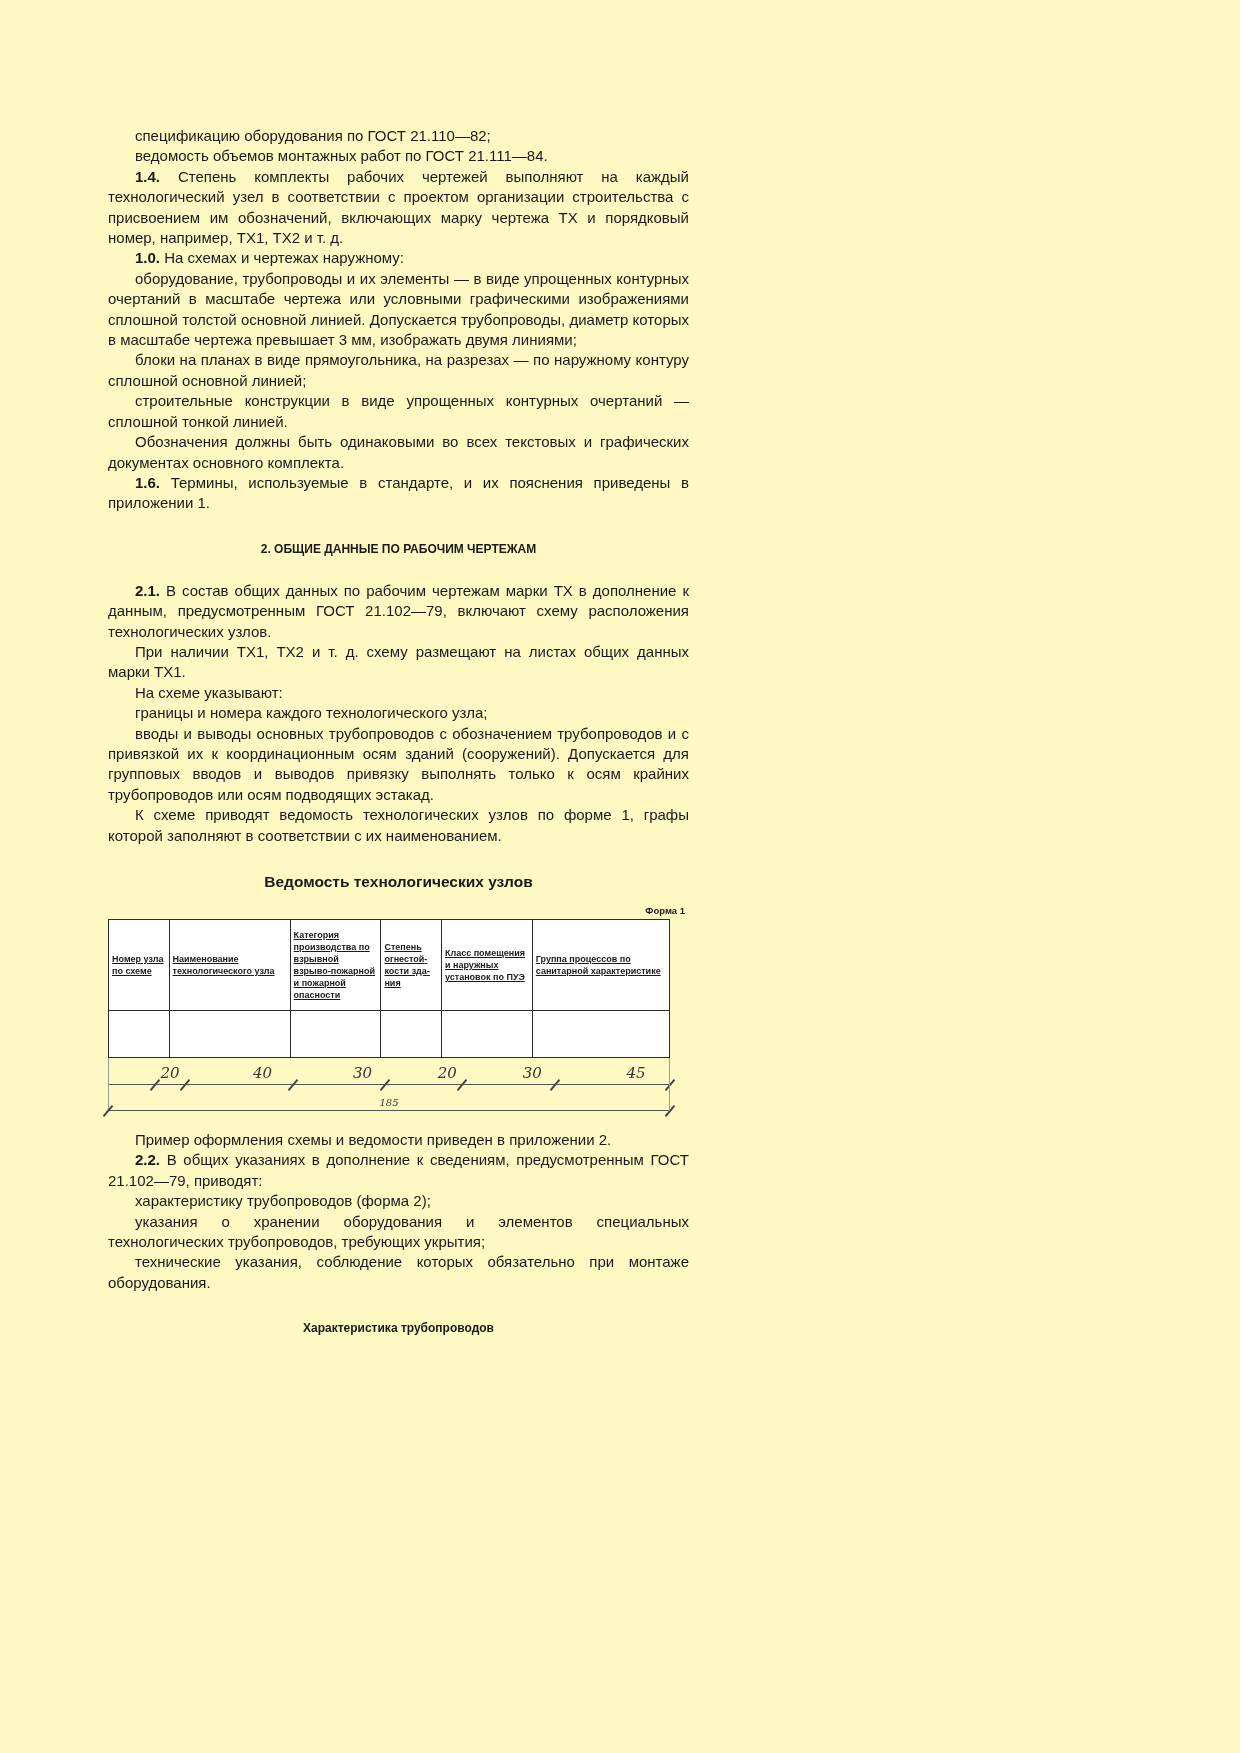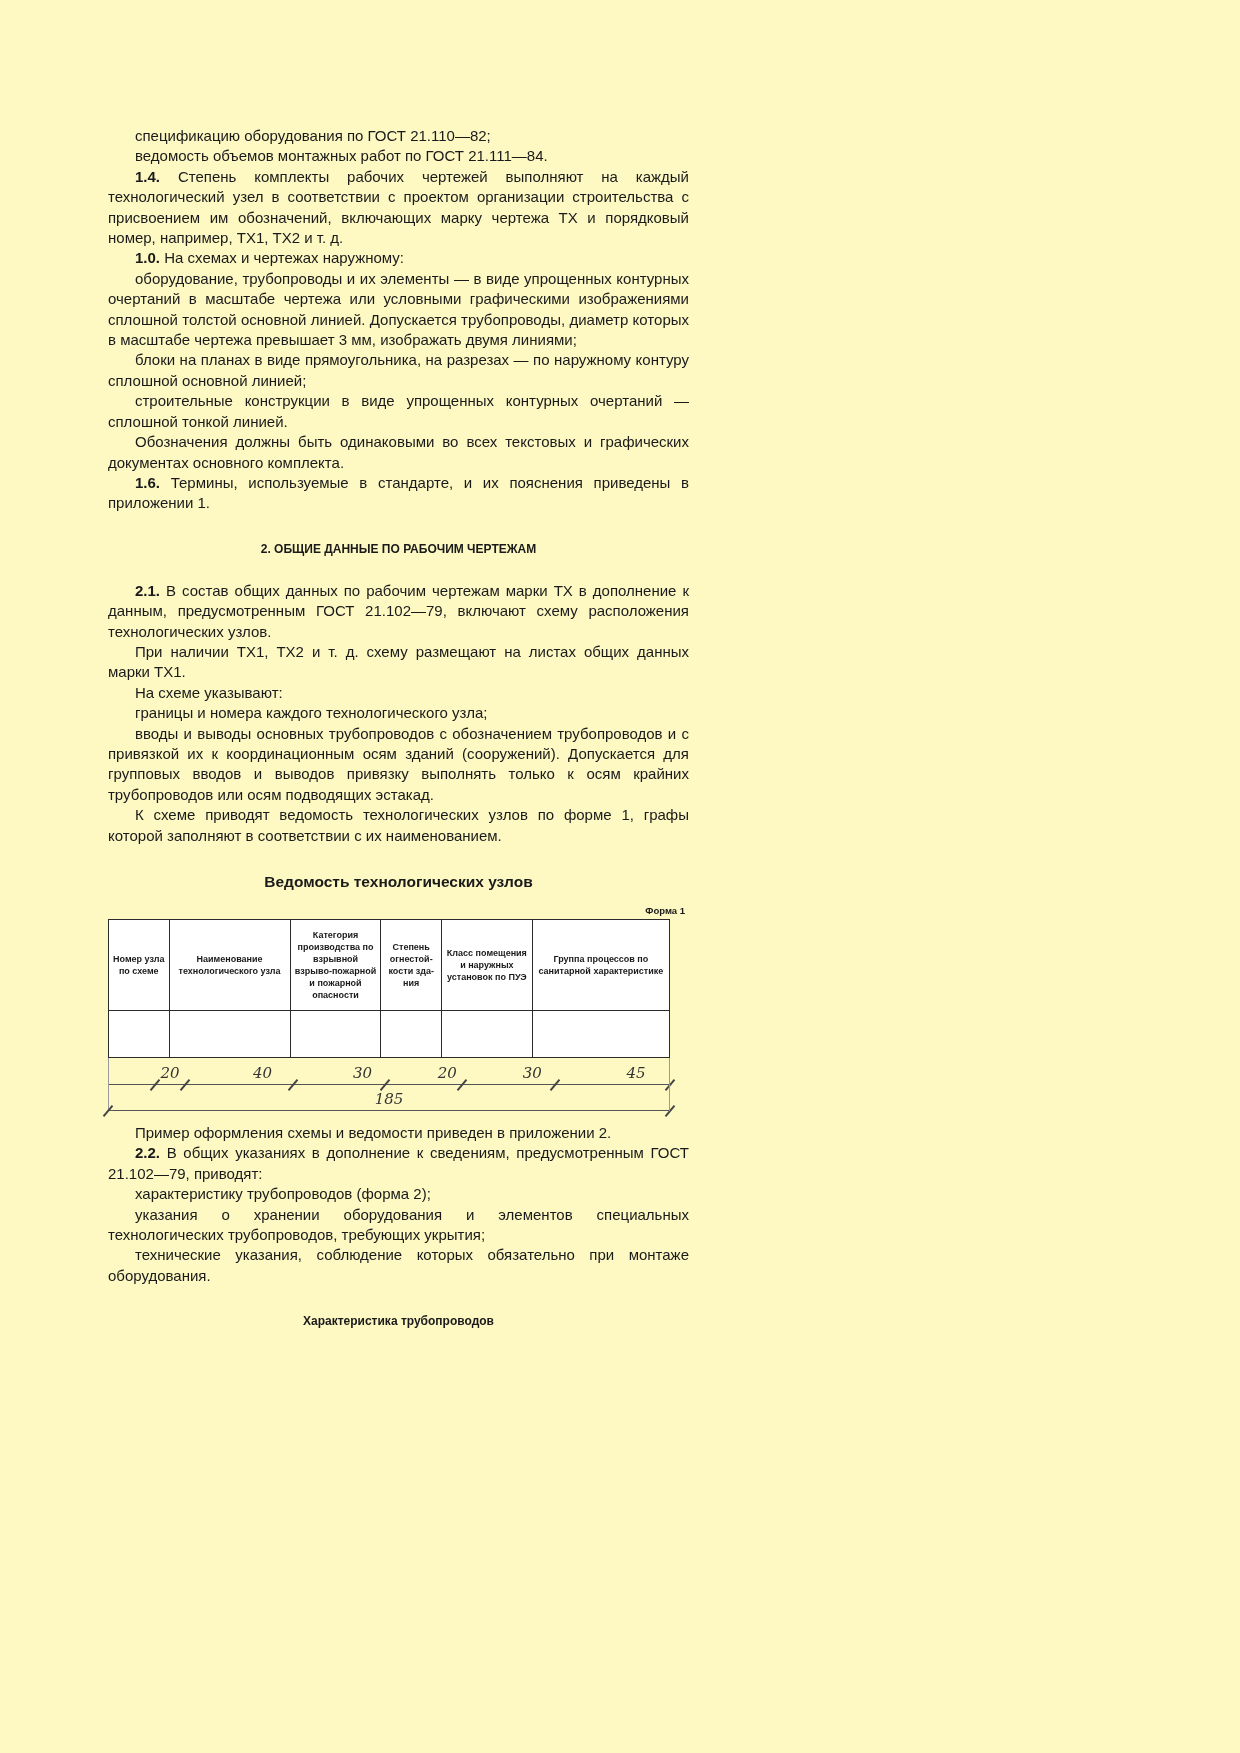--- a/index.html
+++ b/index.html
@@ -40,25 +40,26 @@
     text-align: right;
     font-size: 9.5px;
     font-weight: bold;
     margin: 14px 4px 3px 0;
   }
 
   .vtable { width: 562px; border: 1.5px solid #2b2b2b; background: #fff; }
   .thead { display: flex; border-bottom: 1.2px solid #2b2b2b; }
   .hcell {
     display: flex; align-items: center; justify-content: center;
-    text-align: center;
+    text-align: left;
     font-size: 9px; font-weight: bold; line-height: 1.35;
     padding: 6px 3px;
     min-height: 90px;
     border-right: 1.2px solid #2b2b2b;
+    text-decoration: underline;
   }
   .hcell:last-child, .bcell:last-child { border-right: none; }
   .tbody { display: flex; height: 46px; }
   .bcell { border-right: 1.2px solid #2b2b2b; }
 
   .c0 { width: 10.81%; } .c1 { width: 21.62%; } .c2 { width: 16.22%; }
   .c3 { width: 10.81%; } .c4 { width: 16.22%; } .c5 { width: 24.32%; }
 
   .dimwrap { position: relative; width: 562px; }
   .dimwrap::before, .dimwrap::after {
@@ -82,30 +83,30 @@
   .dims .dcell:first-child::before {
     content: ""; position: absolute; left: -1px; bottom: -8px;
     width: 2px; height: 14px; background: #444; transform: rotate(40deg);
   }
 
   .totalrow {
     position: relative; height: 26px; border-bottom: 1px solid #555;
     display: flex; align-items: flex-end; justify-content: center;
     padding-bottom: 2px;
     font-family: "DejaVu Serif", serif; font-style: italic;
-    font-size: 15px; color: #333;
+    font-size: 10px; color: #333;
   }
   .totalrow::before, .totalrow::after {
     content: ""; position: absolute; bottom: -8px;
     width: 2px; height: 14px; background: #444; transform: rotate(40deg);
   }
   .totalrow::before { left: -1px; }
   .totalrow::after { right: -1px; }
 
-  .after-table { margin-top: 12px; }
+  .after-table { margin-top: 19px; }
   .final-heading { margin-top: 28px; }
 </style>
 </head>
 <body>
 
 <div class="page">
   <div class="content">
 
     <p class="para"><b></b> <span>спецификацию оборудования по ГОСТ 21.110—82;</span></p>
     <p class="para"><b></b> <span>ведомость объемов монтажных работ по ГОСТ 21.111—84.</span></p>

